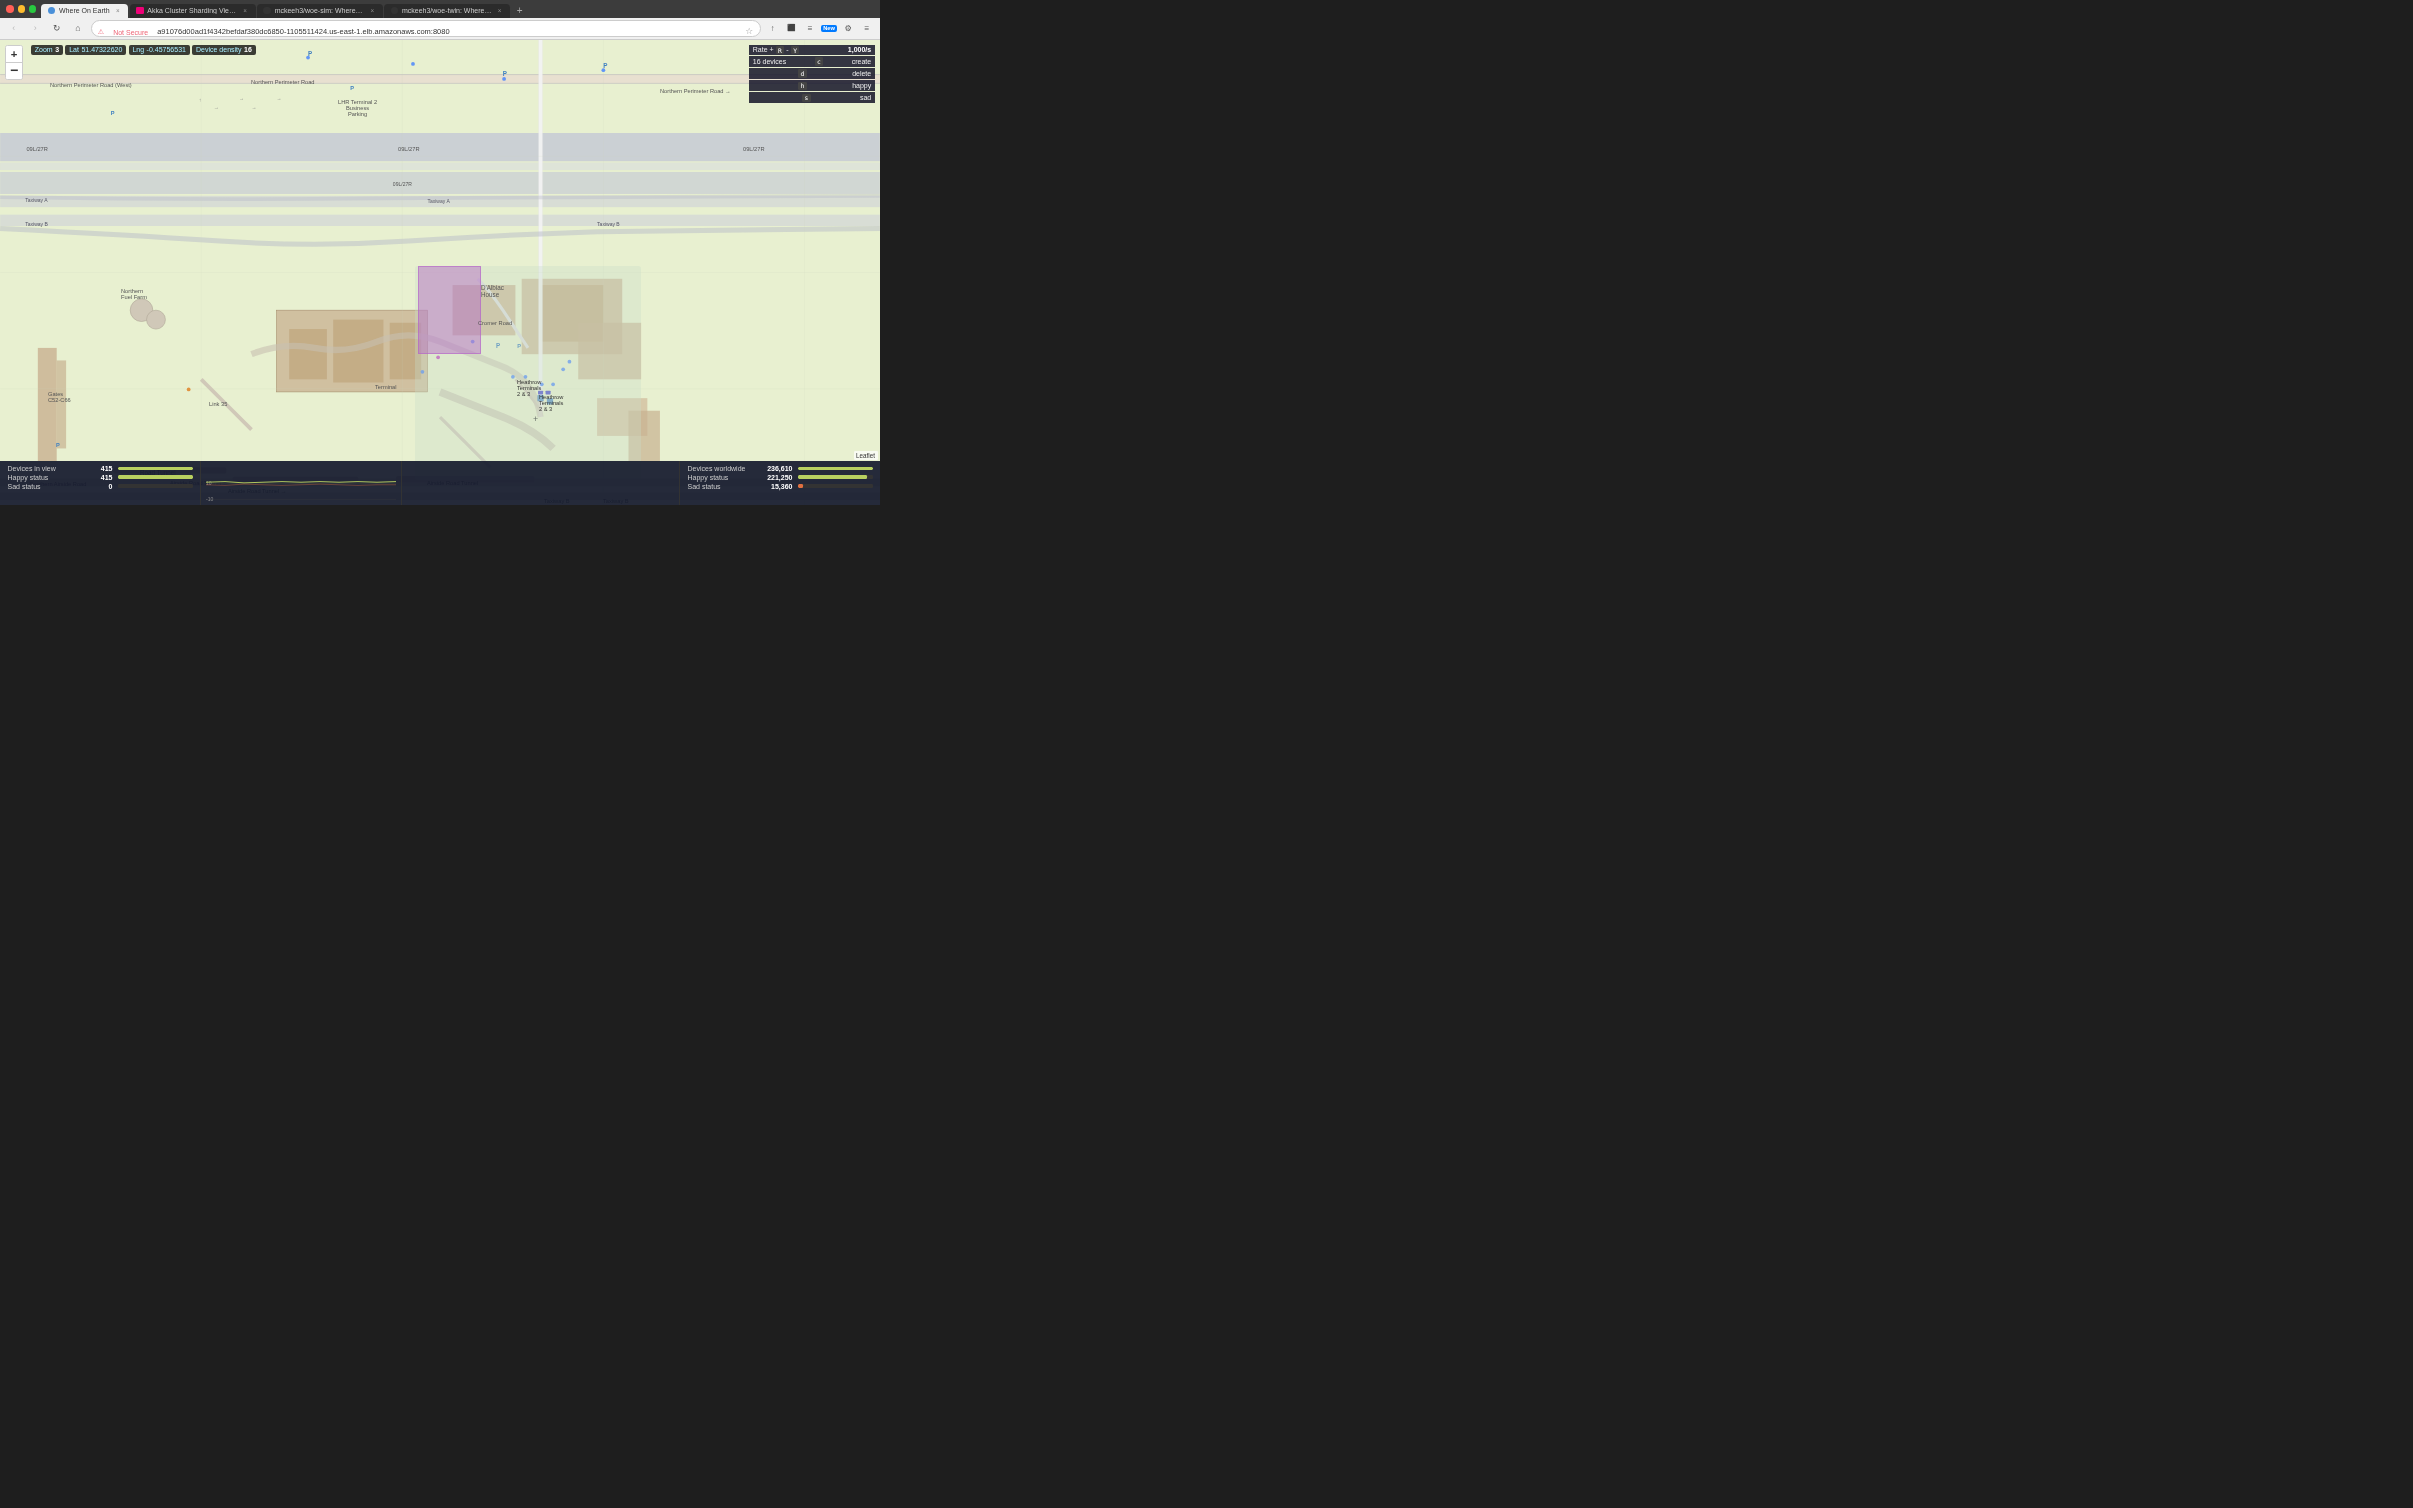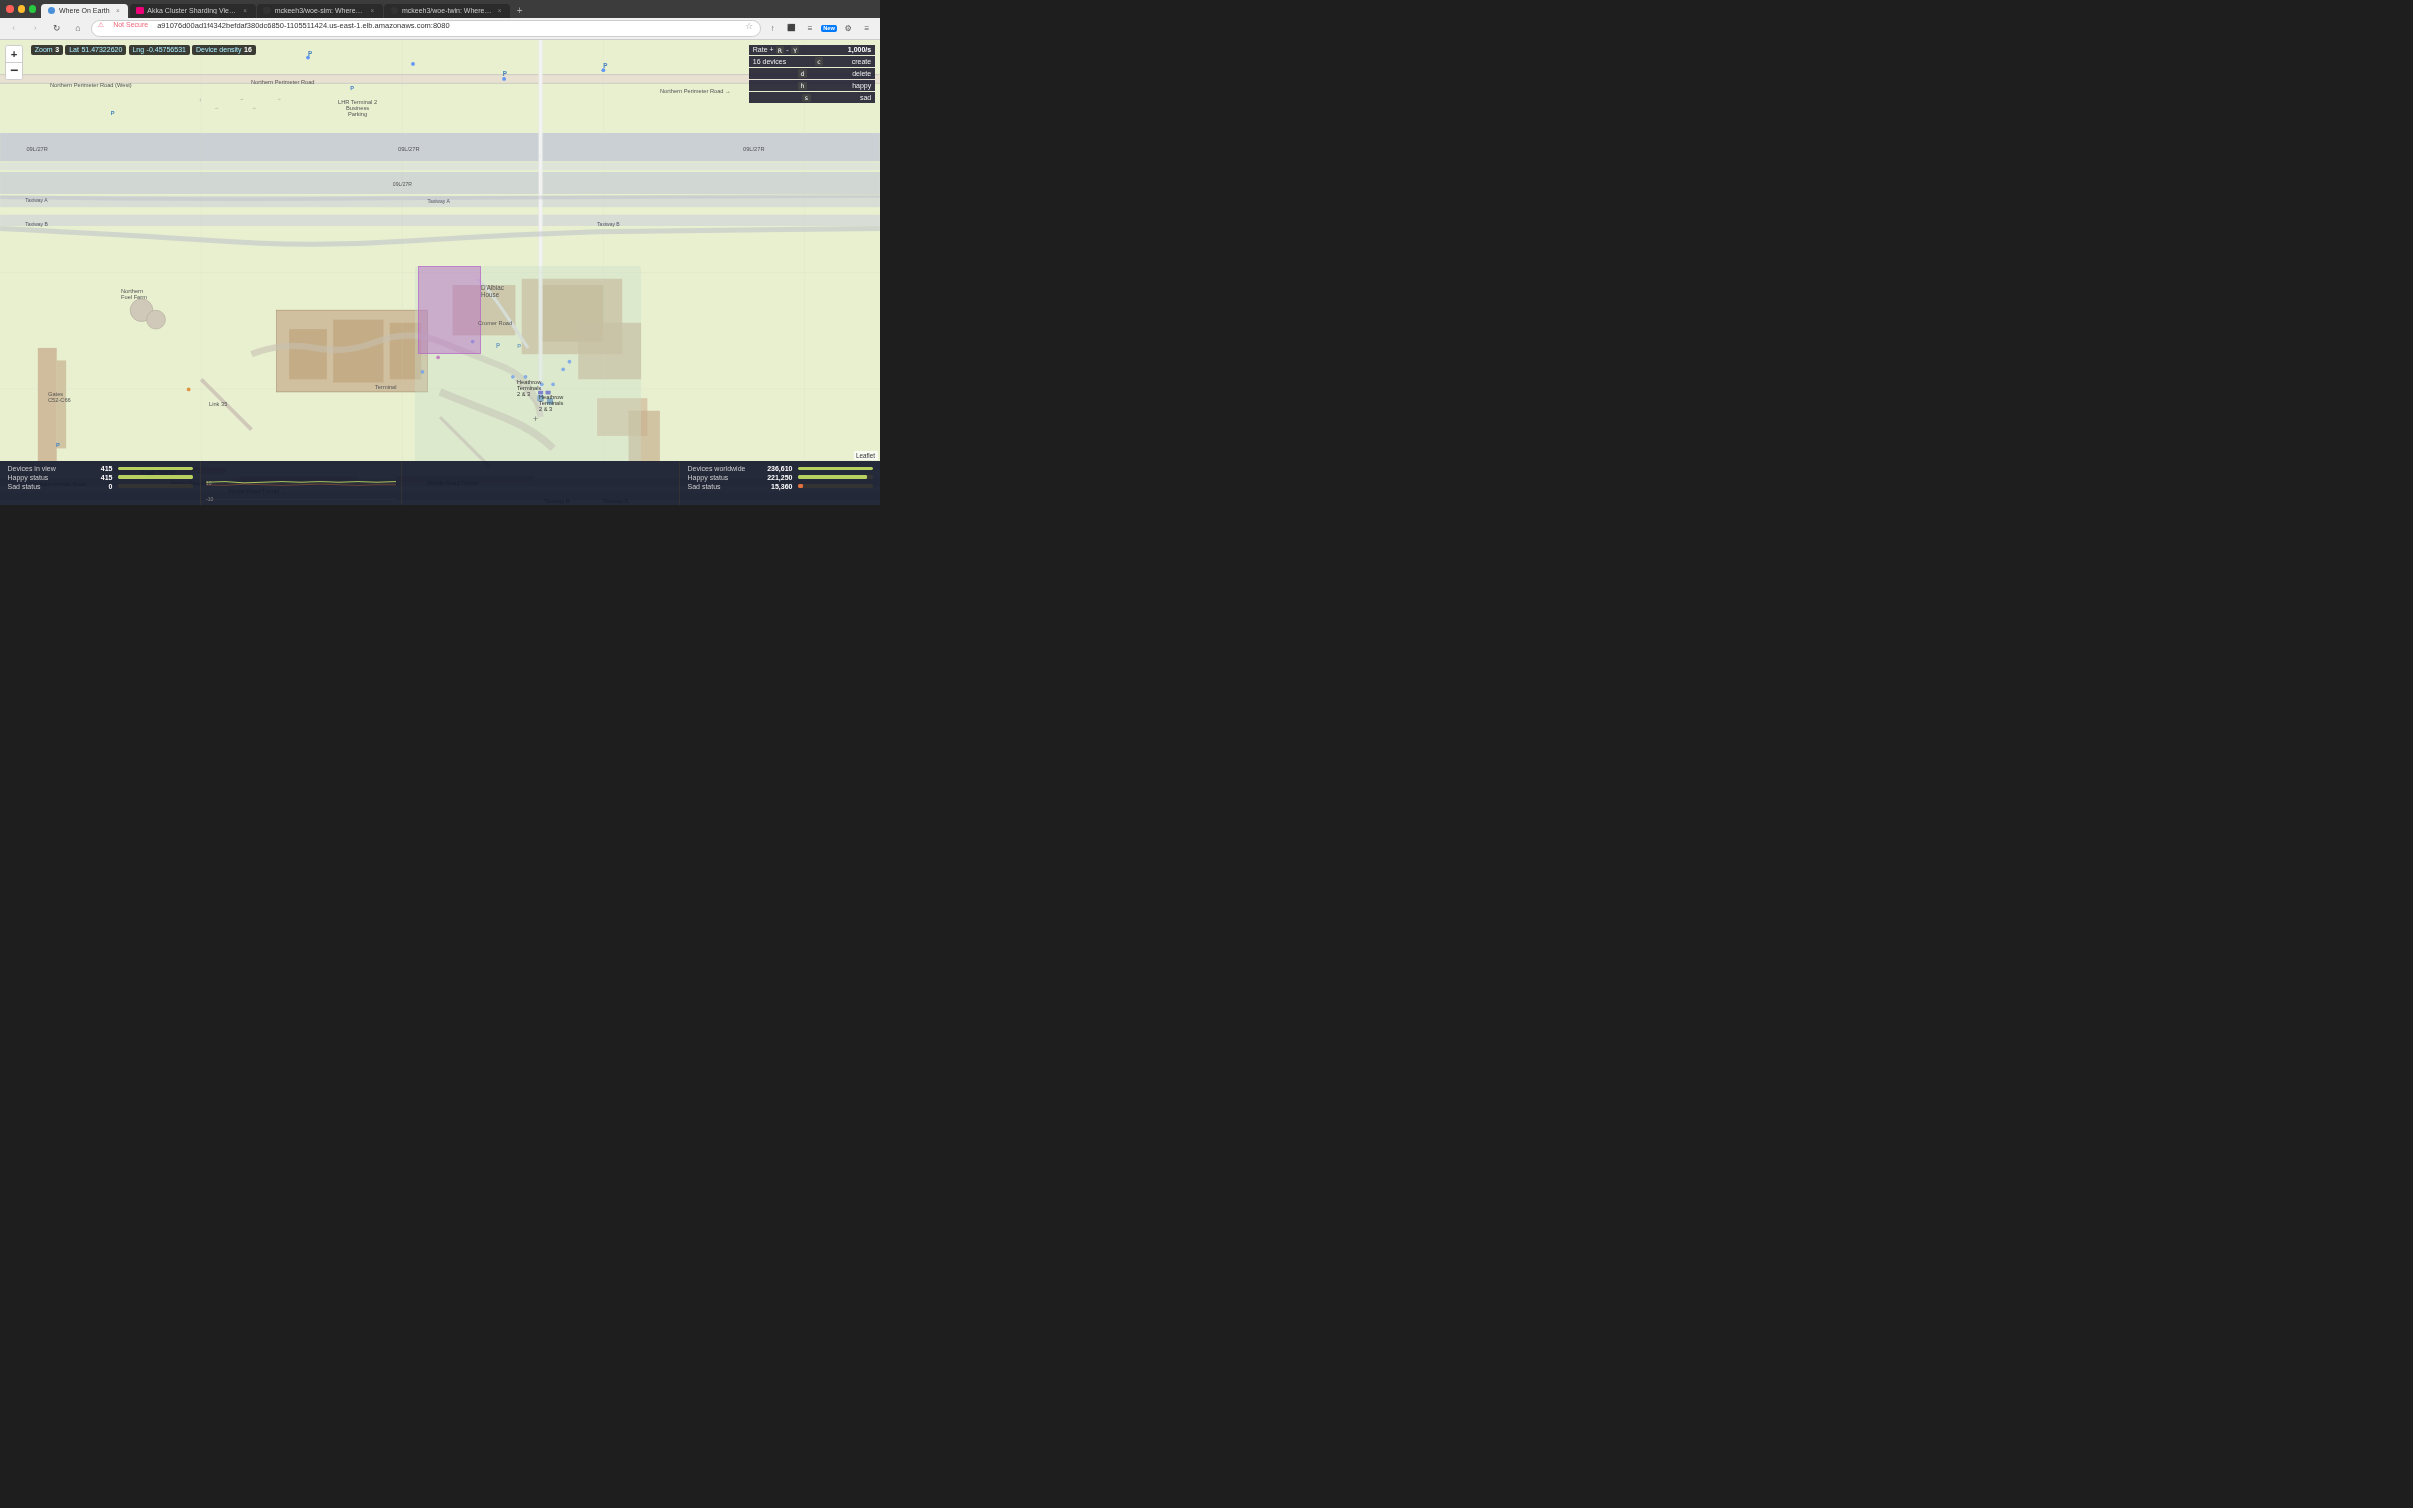--- a/index.html
+++ b/index.html
@@ -100,21 +100,21 @@
       cursor: pointer;
       color: #555;
       font-size: 8.8px;
       background: none;
       border: none;
     }
     .nav-btn.disabled { color: #bbb; cursor: default; }
     .address-input-wrap {
       flex: 1;
       display: flex;
-      align-items: flex-start;
+      align-items: flex-end;
       background: #fff;
       border: 0.6px solid #ccc;
       border-radius: 8.8px;
       padding: 0 6.3px;
       height: 16.3px;
       gap: 9px;
     }
     .lock-icon { font-size: 7px; color: #e67; }
     .not-secure { font-size: 7px; color: #e67; }
     .address-text { font-size: 7.5px; color: #333; flex: 1; }

